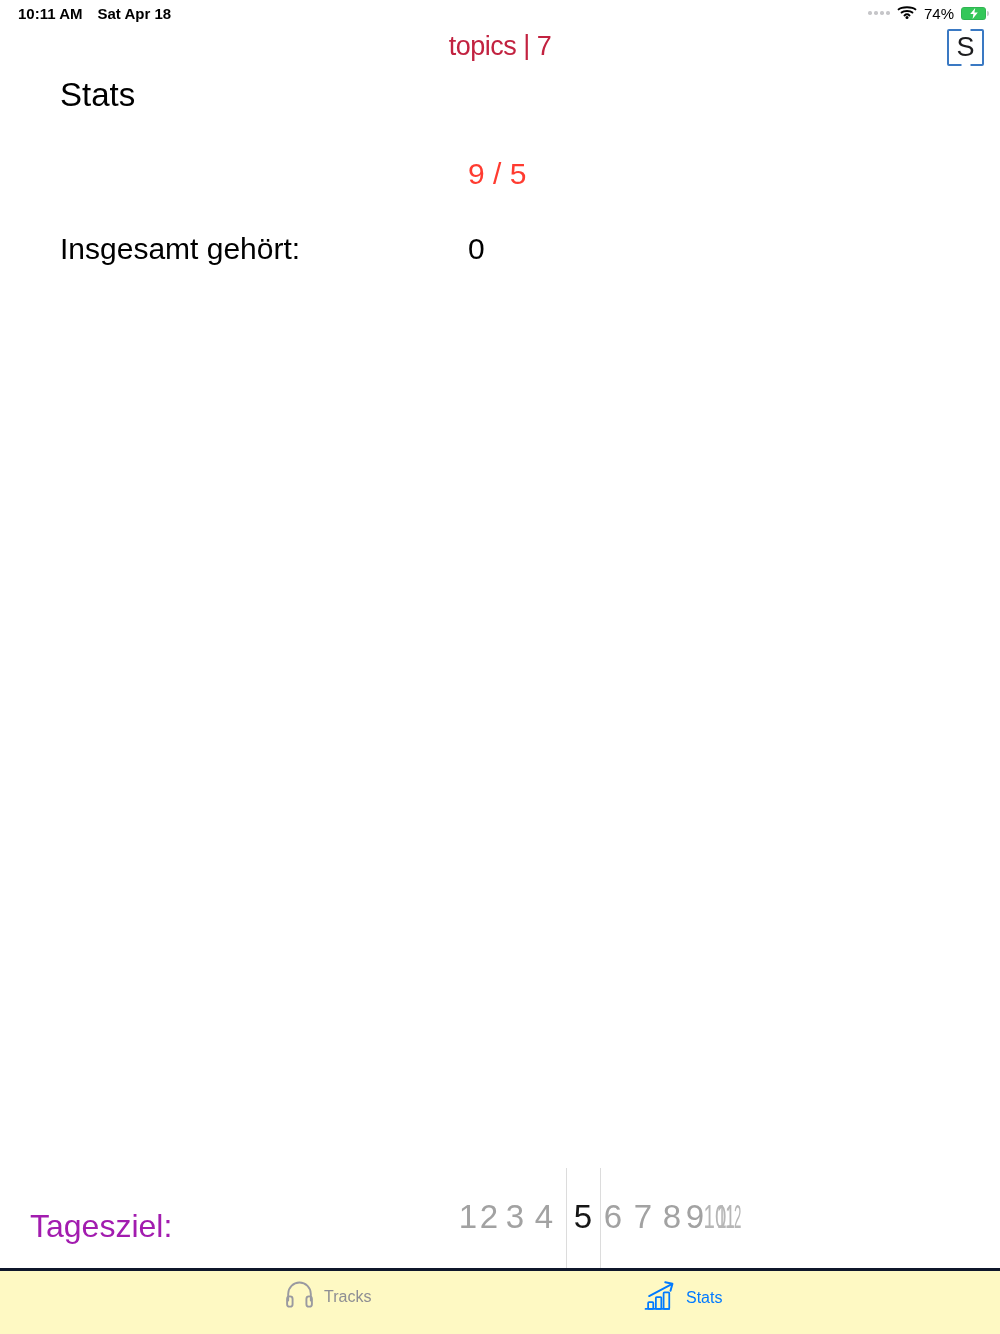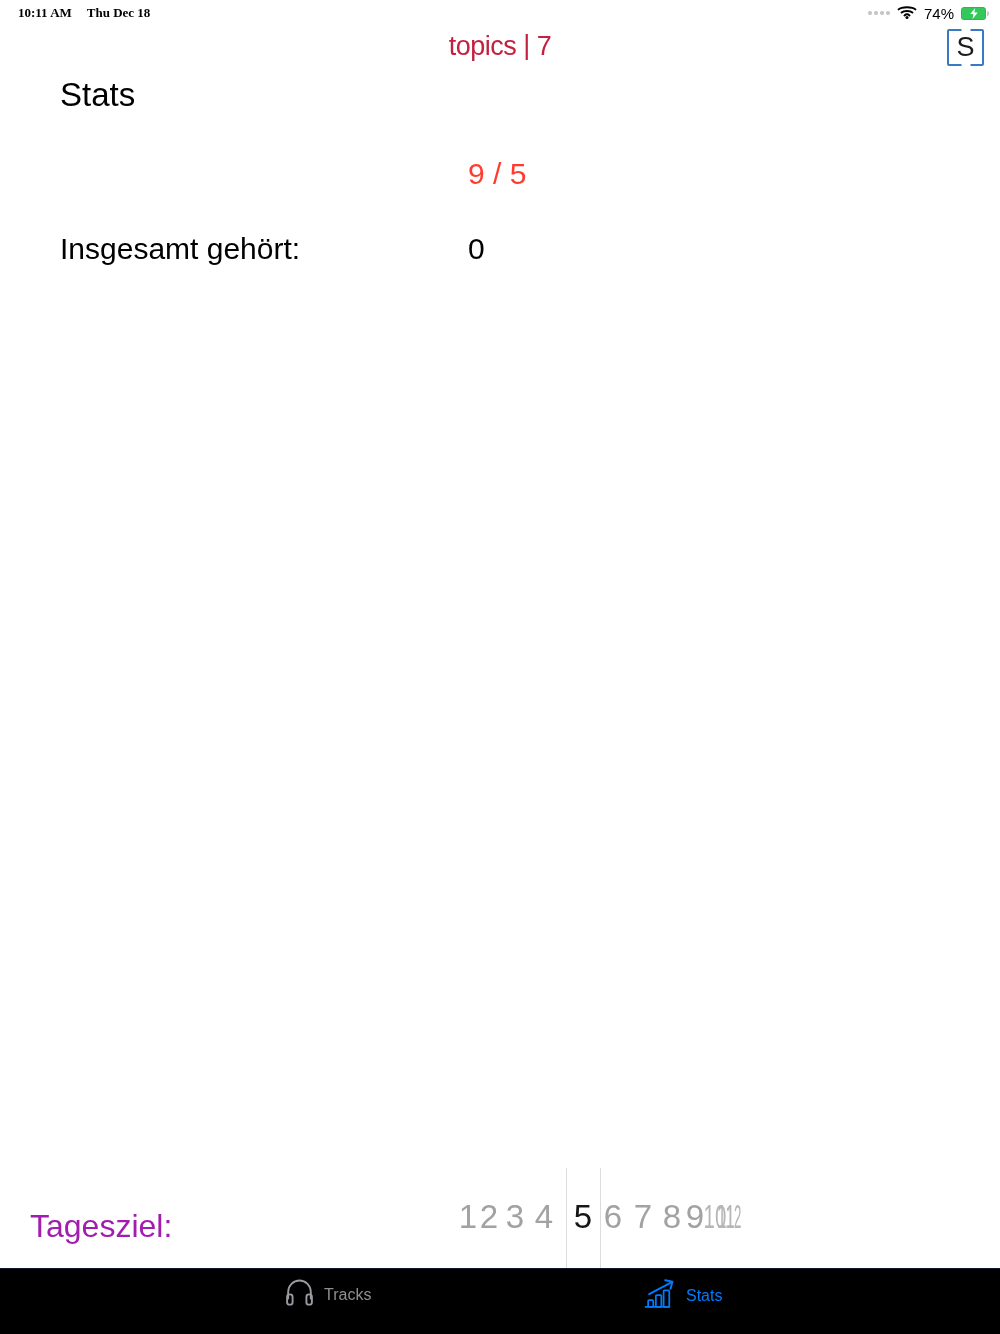--- a/index.html
+++ b/index.html
@@ -1,20 +1,20 @@
 <!DOCTYPE html>
 <html style="--logo-red: #c22240; --tab-blue: #007aff; --tab-gray: #8e8e93; --battery-green: #34c759; --settings-blue: #3a79c3;"><head>
 <meta charset="utf-8">
 <style>
   html,body{margin:0;padding:0;background:#e8e8e8;font-family:"Liberation Sans","DejaVu Sans",sans-serif;}
   .screen{position:relative;width:1000px;height:1334px;margin:0 auto;background:#ffffff;overflow:hidden;
           -webkit-font-smoothing:antialiased;color:#000;}
 
   
-  .statusbar-left{position:absolute;left:18px;top:5px;display:flex;gap:15px;font-size:13px;color:#000;font-family:Liberation Serif, serif;}
+  .statusbar-left{position:absolute;left:18px;top:5px;display:flex;gap:15px;font-size:15px;color:#000;}
   .sb-time{font-weight:600;}
   .sb-date{font-weight:600;}
   .statusbar-right{position:absolute;right:11px;top:4px;display:flex;align-items:center;gap:7px;height:18px;}
   .cell-dots{display:flex;gap:2.5px;align-items:center;}
   .cell-dots i{width:3.5px;height:3.5px;border-radius:50%;background:#c6c6c9;display:block;}
   .pct{font-size:15px;font-weight:400;color:#000;}
   .battery{display:flex;align-items:center;}
   .battery-body{position:relative;width:25px;height:13px;border-radius:3.5px;background:var(--battery-green);
                 box-shadow:inset 0 0 0 0.5px rgba(0,0,0,.18);display:flex;align-items:center;justify-content:center;}
   .battery-nub{width:2px;height:5px;background:#c9c9cc;border-radius:0 2px 2px 0;margin-left:1px;}
@@ -37,37 +37,37 @@
 
   
   .goal-label{position:absolute;left:30px;top:1208px;font-size:32px;color:#a21caf;}
   .sel-line{position:absolute;top:1168px;width:1px;height:100px;background:#dcdcdc;}
   .line-left{left:566px;} .line-right{left:600px;}
   .pnum{position:absolute;top:1198px;font-size:33px;line-height:38px;color:#a2a2a2;cursor:pointer;white-space:nowrap;}
   .pnum.sel{color:#161616;}
   .pnum.far{color:#b6b6b6;}
 
   
-  .tabbar{position:absolute;left:0;top:1268px;width:1000px;height:66px;background:#000000;
-          border-top:1px solid #0f172a;box-sizing:border-box;}
+  .tabbar{position:absolute;left:0;top:1268px;width:1000px;height:66px;background:#fef9c3;
+          border-top:3px solid #0f172a;box-sizing:border-box;}
   .tab{position:absolute;top:9px;display:flex;align-items:center;gap:9px;cursor:pointer;}
   .tab-tracks{left:284px;}
   .tab-stats{left:644px;}
   .tab-label{font-size:16px;}
   .tab-tracks .tab-label{color:var(--tab-gray);}
   .tab-stats .tab-label{color:var(--tab-blue);}
 </style>
 </head>
 <body>
 
 <div class="screen">
 
   <div class="statusbar-left">
     <span class="sb-time">10:11 AM</span>
-    <span class="sb-date">Thu Dec 18</span>
+    <span class="sb-date">Sat Apr 18</span>
   </div>
   <div class="statusbar-right">
     <span class="cell-dots">
         <i></i>
         <i></i>
         <i></i>
         <i></i>
       </span>
     <span>
       <svg width="20" height="15" viewBox="0 0 20 15" fill="none">

